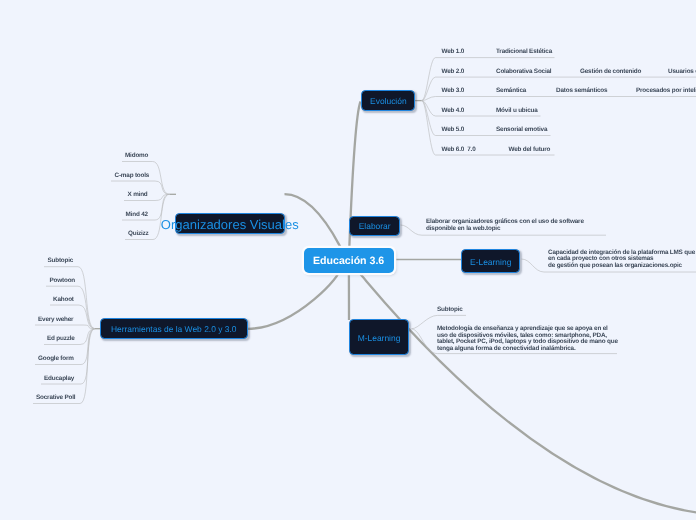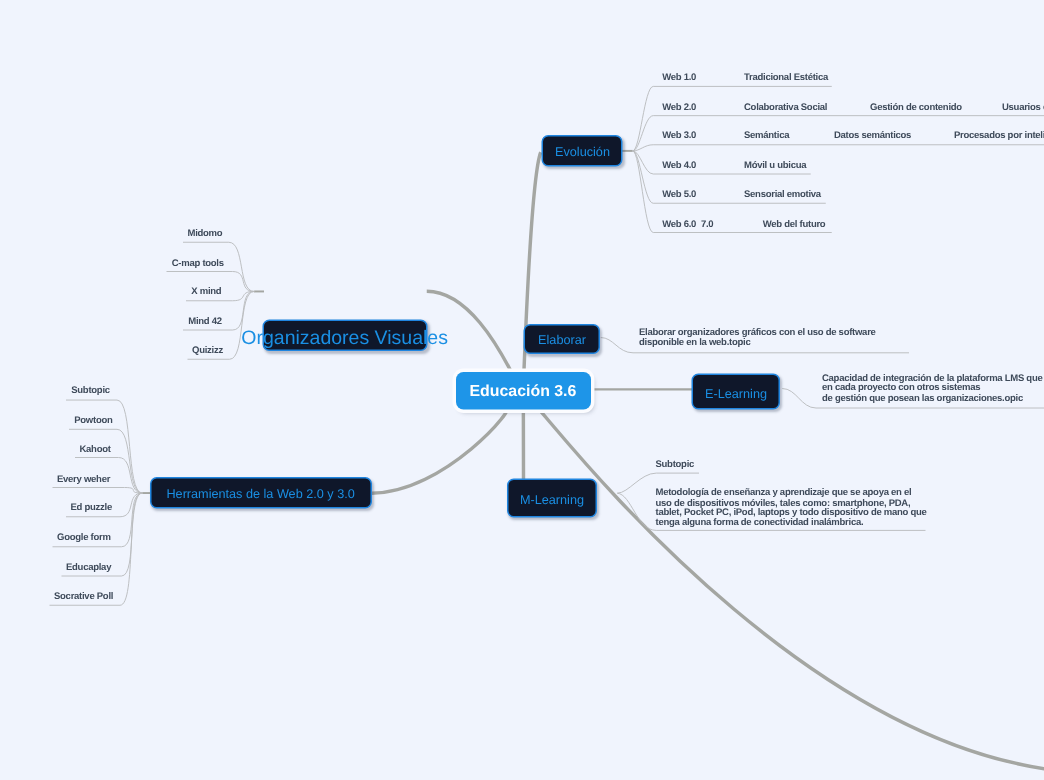--- a/index.html
+++ b/index.html
@@ -84,21 +84,21 @@
       </div>
       <div class="nd topic" style="left: 361.4px; top: 90.1px; width: 53.9px; height: 20.6px; font-size: 8.45px;">
         <span>Evolución</span>
       </div>
       <div class="nd topic" style="left: 349.4px; top: 215.5px; width: 50.6px; height: 20px; font-size: 8.45px;">
         <span>Elaborar</span>
       </div>
       <div class="nd topic" style="left: 461px; top: 249px; width: 59.4px; height: 24px; font-size: 8.45px;">
         <span>E-Learning</span>
       </div>
-      <div class="nd topic" style="left: 338px; top: 319px; width: 60px; height: 26px; font-size: 8.45px;">
+      <div class="nd topic" style="left: 349px; top: 319px; width: 60px; height: 36px; font-size: 8.45px;">
         <span>M-Learning</span>
       </div>
       <div class="nd topic" style="left: 175px; top: 184px; width: 109.5px; height: 21.2px; font-size: 13px; margin-top: 29px;">
         <span>Organizadores Visuales</span>
       </div>
       <div class="nd topic" style="left: 100px; top: 318px; width: 147.5px; height: 21.2px; font-size: 8.45px;">
         <span>Herramientas de la Web 2.0 y 3.0</span>
       </div>
       <div class="leaf" style="left: 441.5px; top: 48.1px; font-size: 6.35px;">Web 1.0</div>
       <div class="leaf" style="left: 496px; top: 48.1px; font-size: 6.35px;">Tradicional Estética</div>

